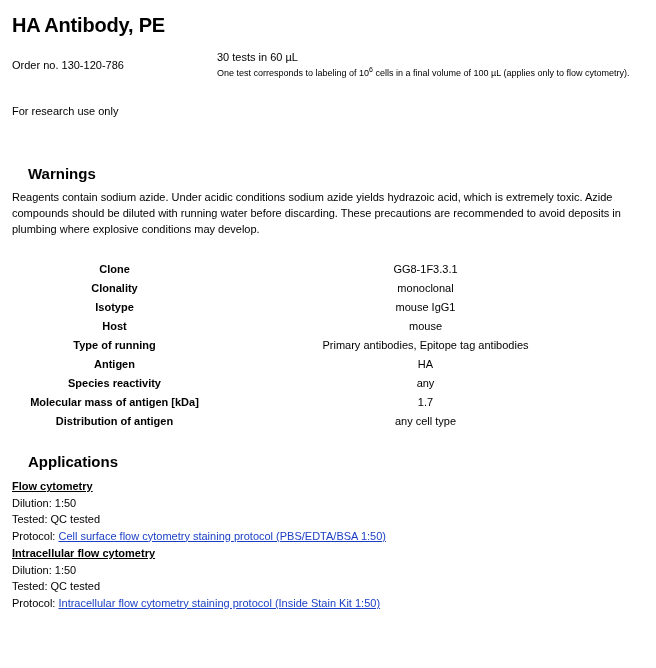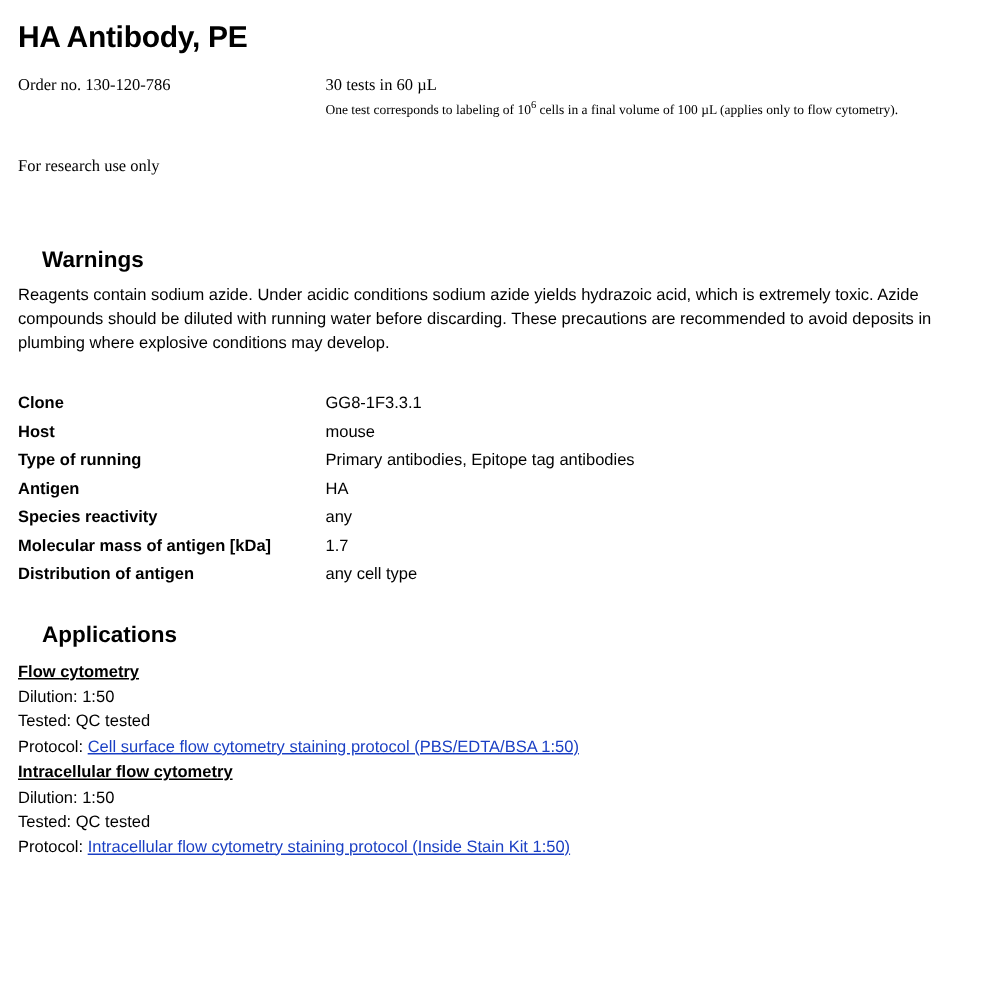--- a/index.html
+++ b/index.html
@@ -21,23 +21,22 @@
     width: 656px;
   }
   h1.title {
     font-size: 20px;
     font-weight: bold;
     margin: 4px 0 14px 0;
     letter-spacing: -0.2px;
   }
   .row {
     display: flex;
-    align-items: flex-start;
+    align-items: center;
     margin-bottom: 2px;
-    font-family: Liberation Serif, serif;
   }
   .col-left {
     width: 205px;
     flex: 0 0 205px;
     font-size: 11px;
   }
   .col-right {
     flex: 1 1 auto;
     font-size: 11px;
   }
@@ -62,20 +61,21 @@
   }
   table.specs {
     border-collapse: collapse;
     width: 100%;
     margin-top: 4px;
   }
   table.specs td {
     padding: 3px 0 4px 0;
     vertical-align: top;
     font-size: 11px;
+    text-align: center;
   }
   table.specs td.k {
     width: 205px;
     font-weight: bold;
   }
   .app-block { margin-bottom: 1px; }
   .app-title {
     font-weight: bold;
     font-size: 11px;
     line-height: 1.5;
@@ -119,20 +119,28 @@
 
   <div class="gap-18"></div>
 
   <table class="specs">
     <tbody>
       <tr>
         <td class="k">Clone</td>
         <td class="v">GG8-1F3.3.1</td>
       </tr>
       <tr>
+        <td class="k">Clonality</td>
+        <td class="v">monoclonal</td>
+      </tr>
+      <tr>
+        <td class="k">Isotype</td>
+        <td class="v">mouse IgG1</td>
+      </tr>
+      <tr>
         <td class="k">Host</td>
         <td class="v">mouse</td>
       </tr>
       <tr>
         <td class="k">Type of running</td>
         <td class="v">Primary antibodies, Epitope tag antibodies</td>
       </tr>
       <tr>
         <td class="k">Antigen</td>
         <td class="v">HA</td>

